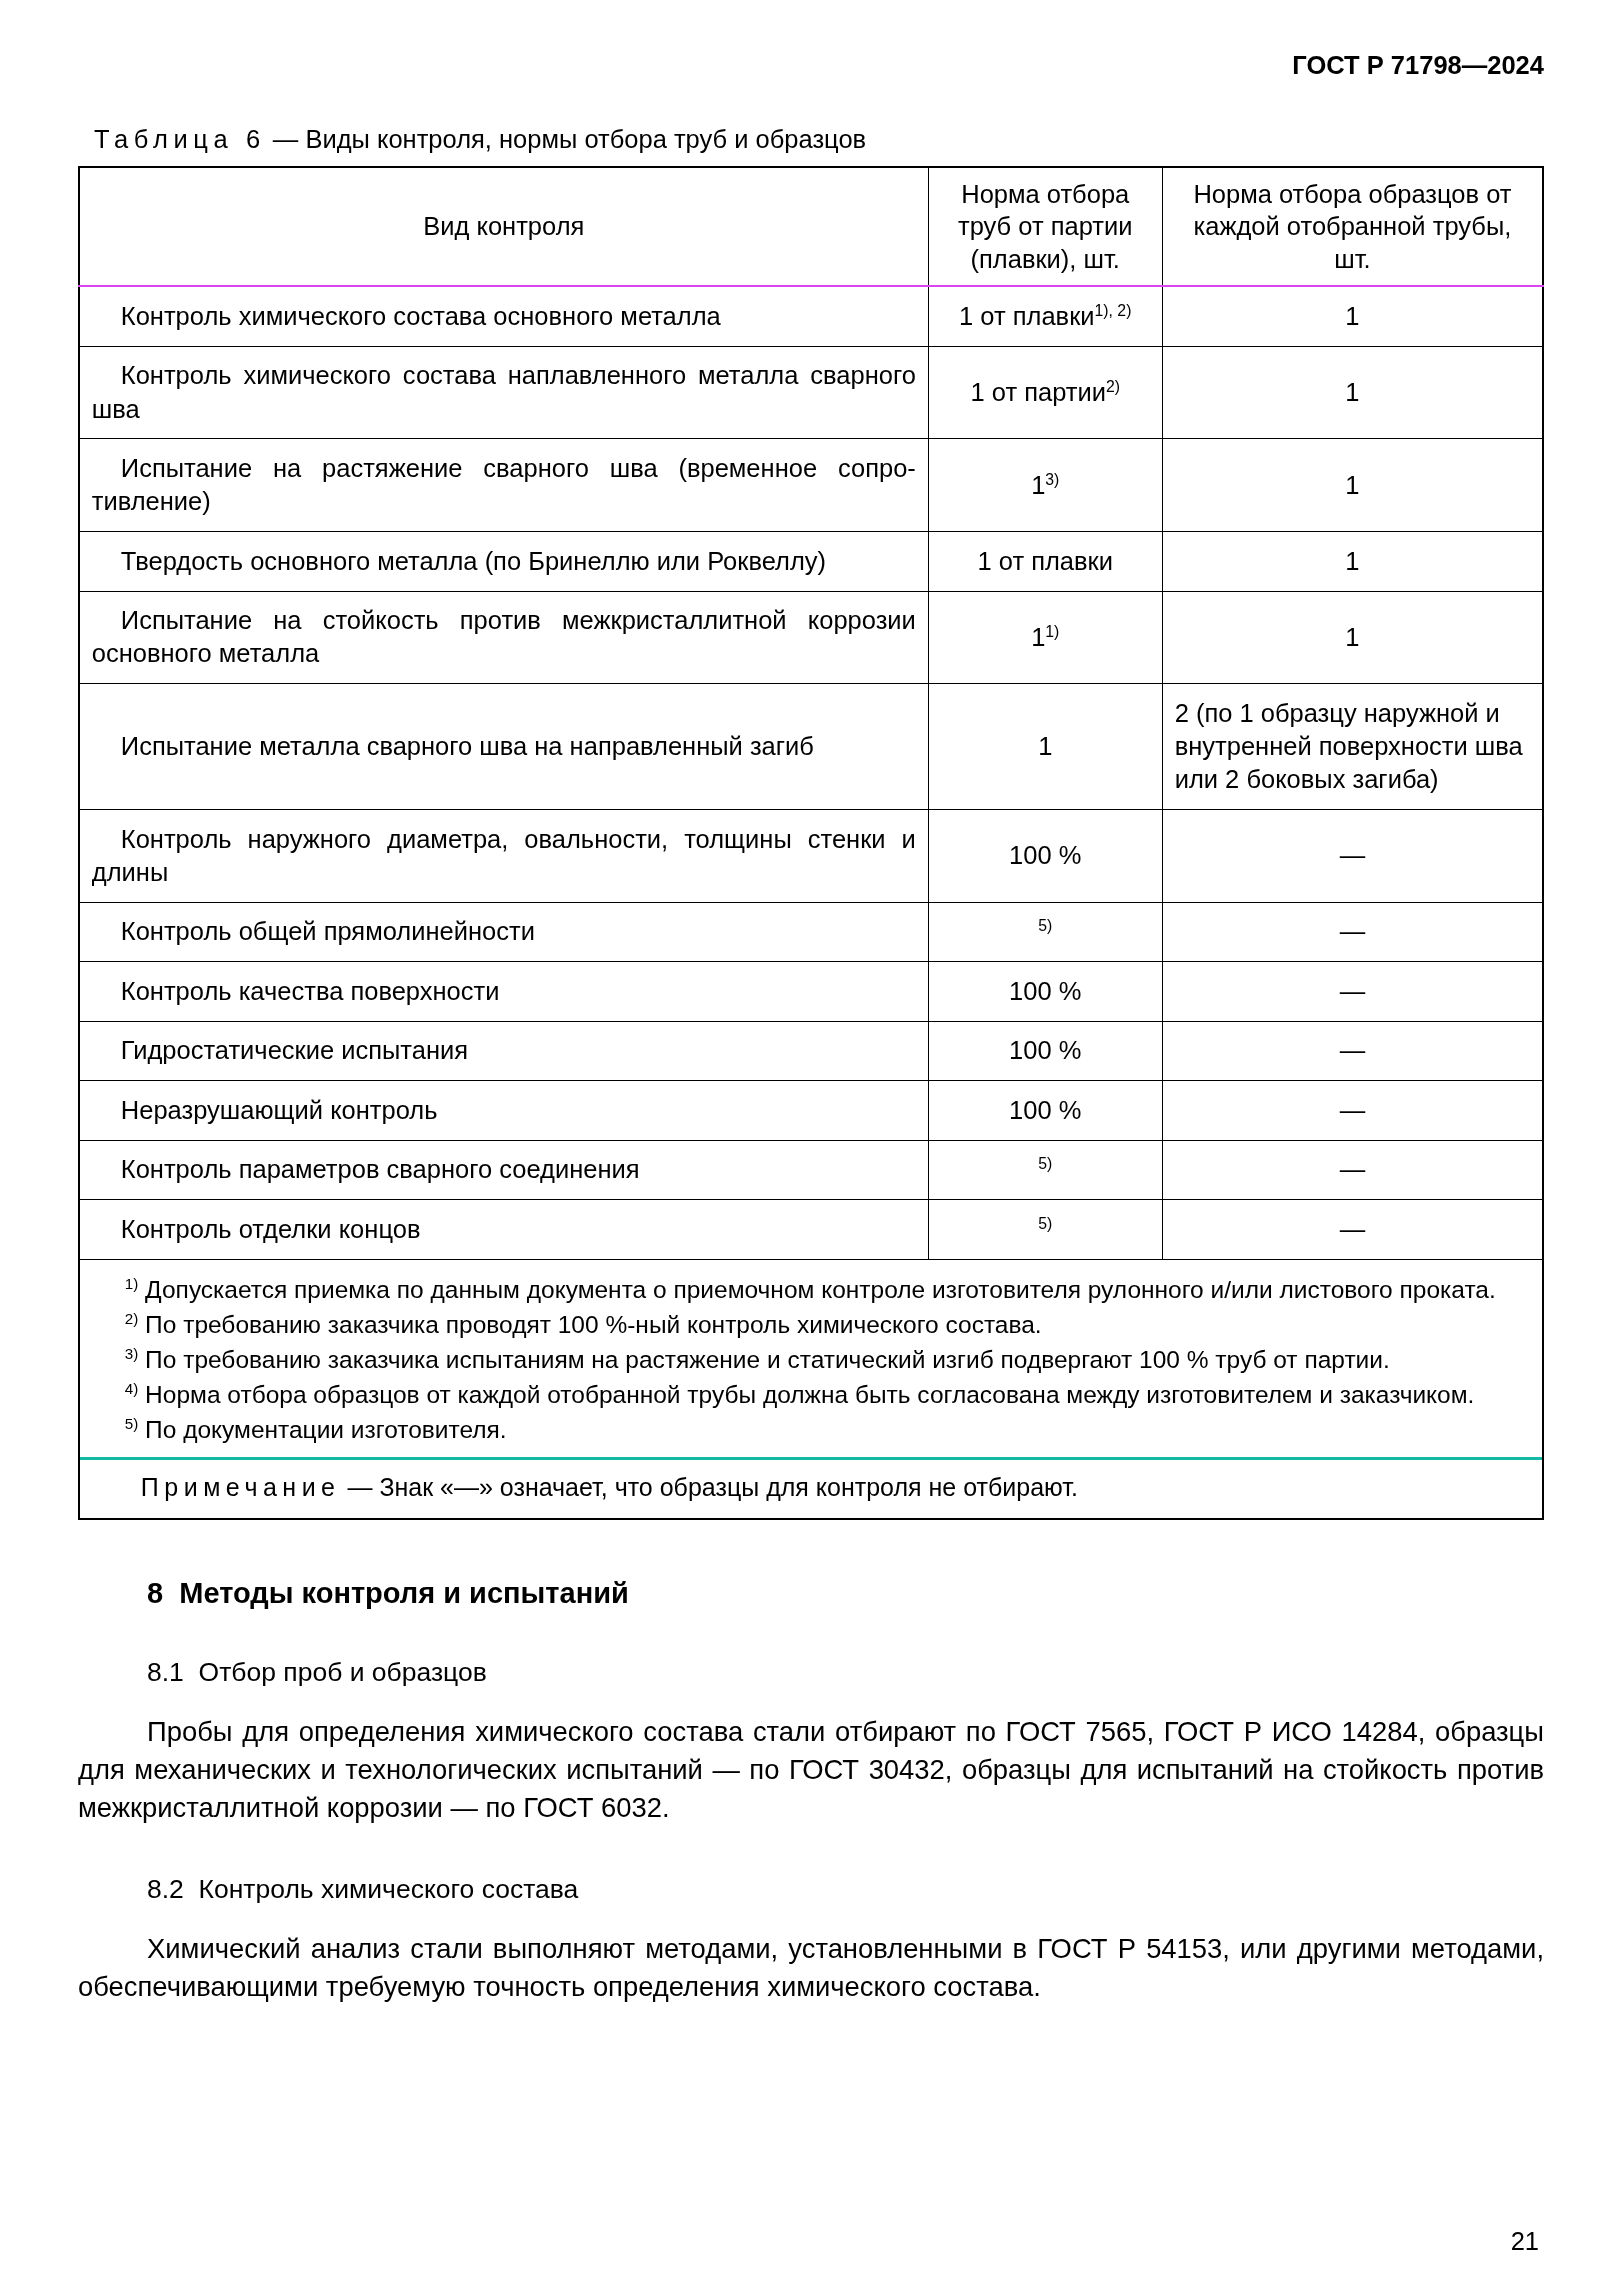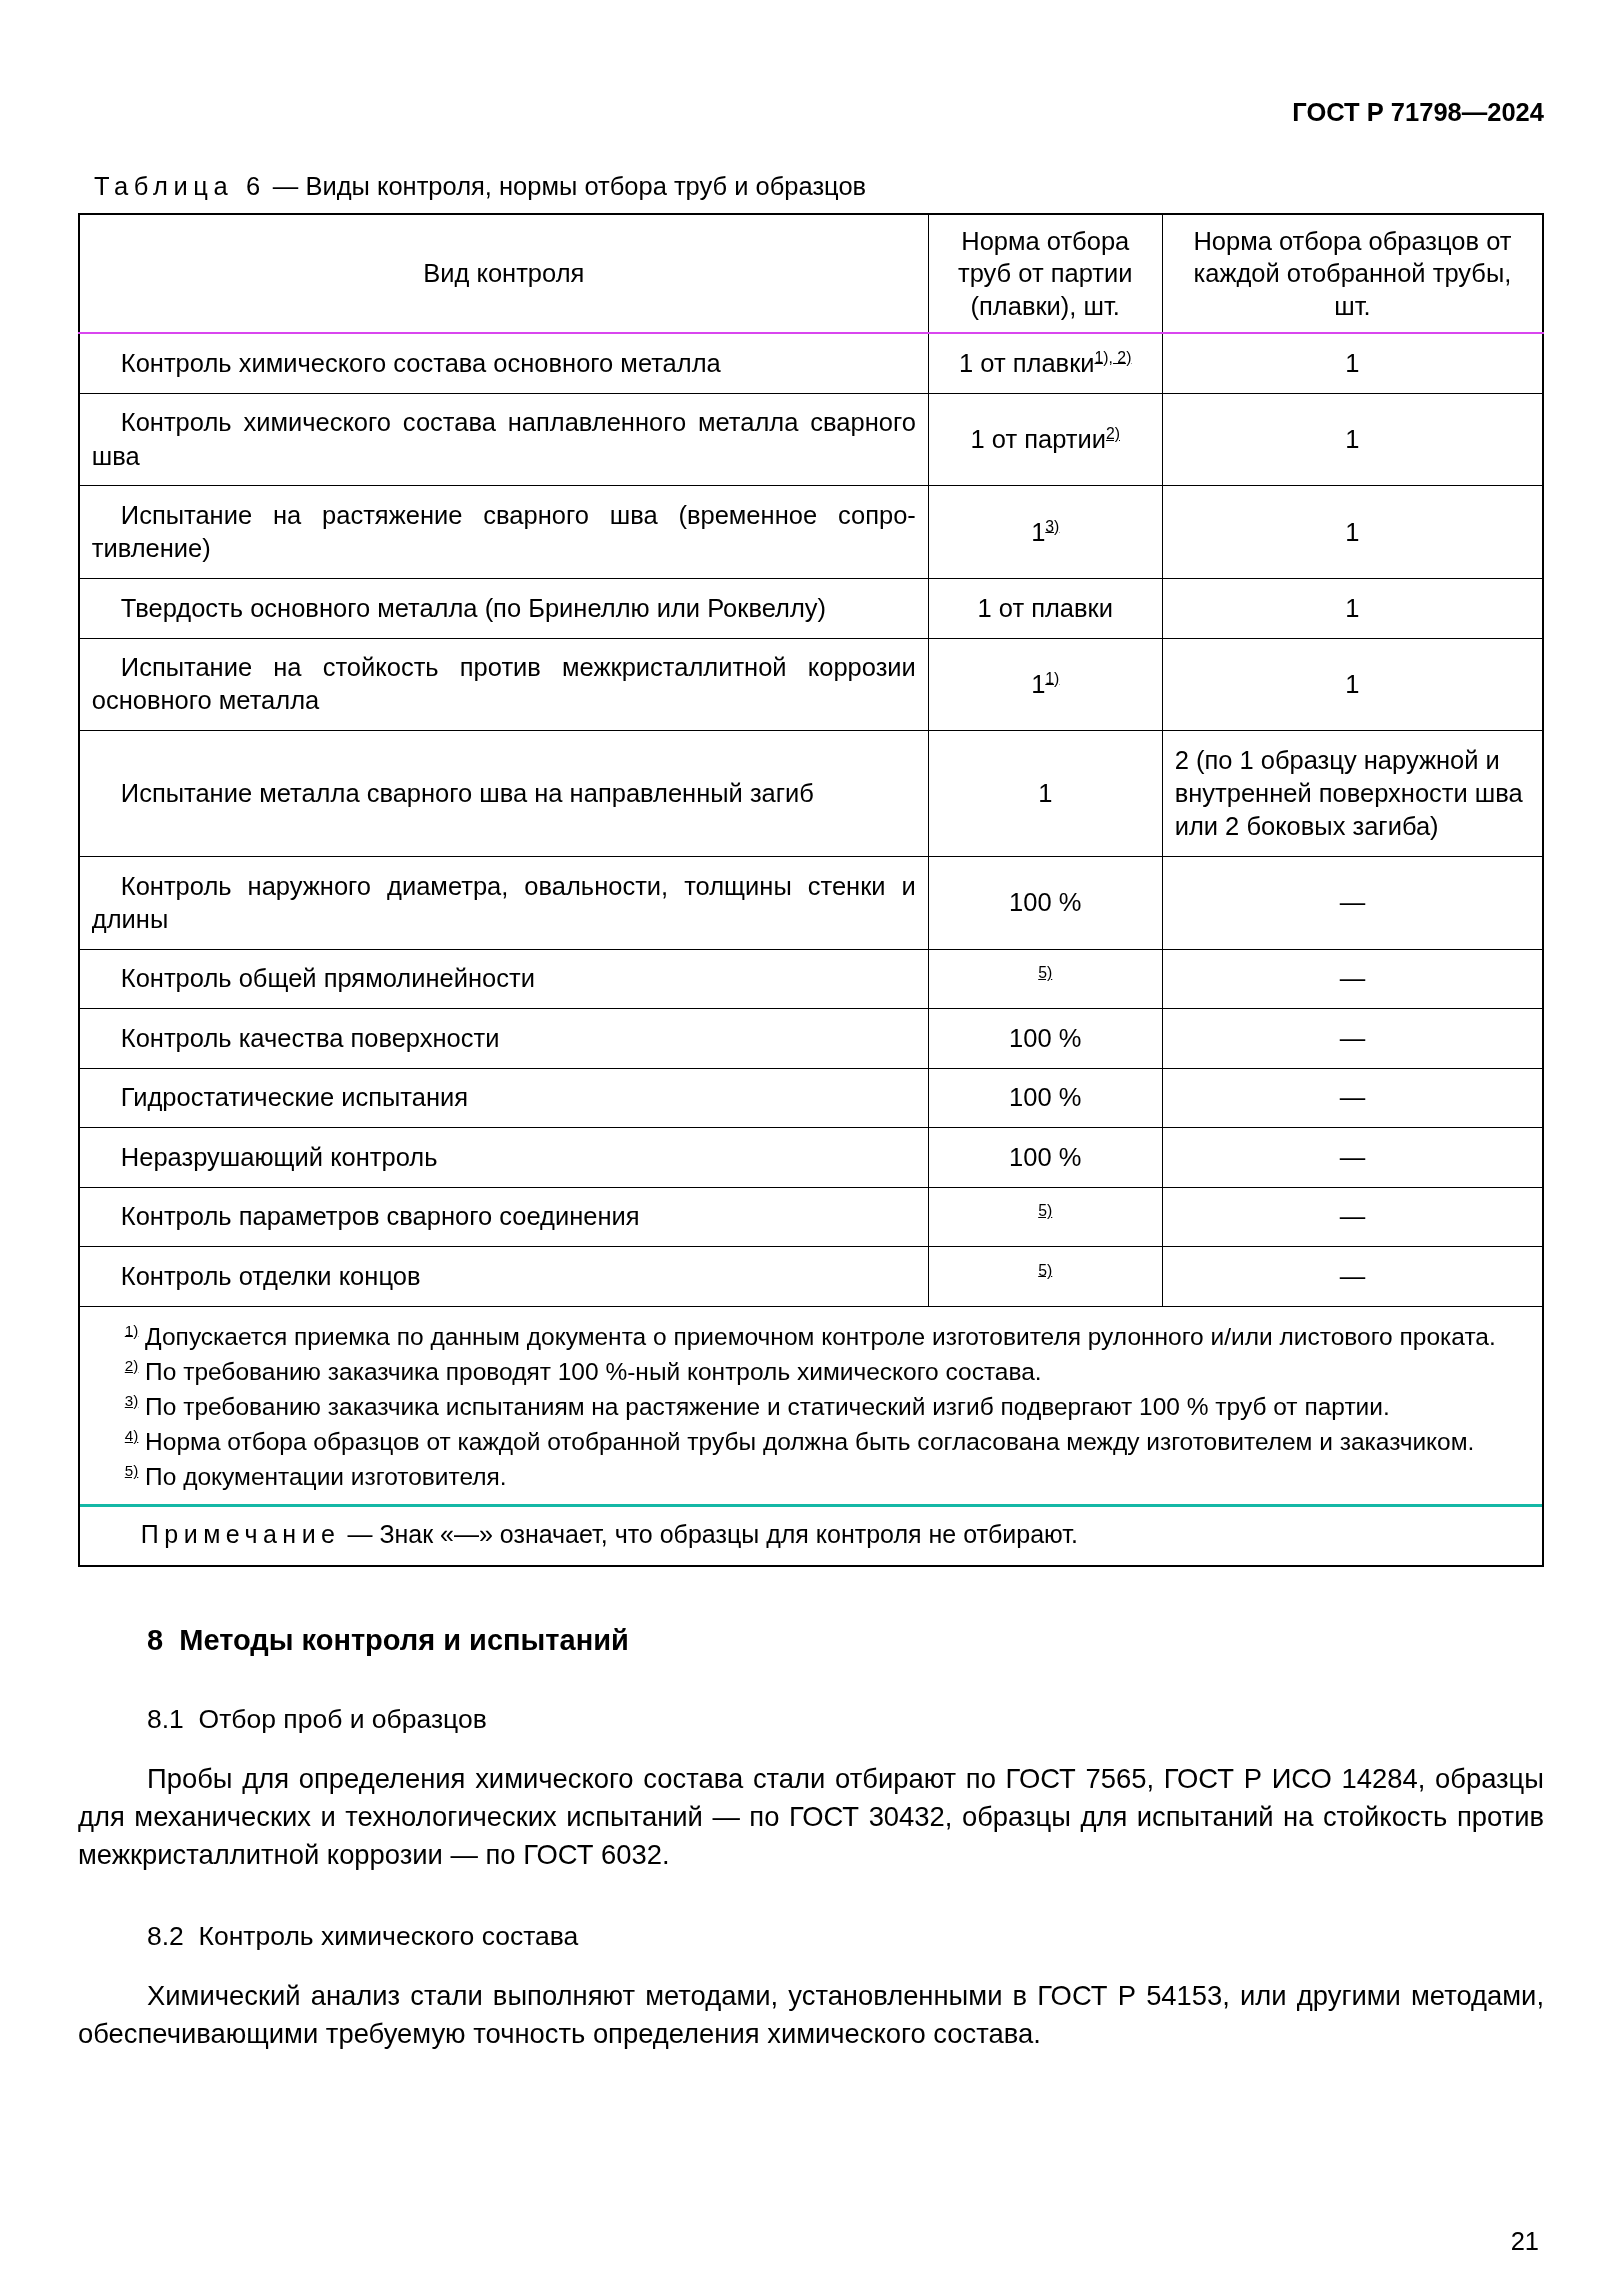--- a/index.html
+++ b/index.html
@@ -5,21 +5,21 @@
   * { margin: 0; padding: 0; box-sizing: border-box; }
   html, body { background: #e8e8e8; }
   body { font-family: "Liberation Sans", sans-serif; color: #000; }
 
   .page {
     position: relative;
     width: 1621px;
     height: 2293px;
     margin: 0 auto;
     background: #ffffff;
-    padding: 98px 77px 0 78px;
+    padding: 51px 77px 0 78px;
     overflow: hidden;
   }
 
   .doc-header {
     text-align: right;
     font-weight: bold;
     font-size: 25.5px;
     margin-bottom: 45px;
   }
 
@@ -48,21 +48,21 @@
     padding: 9.8px 13.7px;
     line-height: 1.28;
   }
   table.gost tbody td {
     vertical-align: middle;
     padding: 12.7px 11.8px;
     line-height: 1.3;
   }
   table.gost tbody td.c1 { text-align: justify; text-indent: 29px; }
   table.gost tbody td.c2, table.gost tbody td.c3 { text-align: center; text-indent: 0; }
-  sup { font-size: 0.62em; vertical-align: super; line-height: 0; text-decoration: underline; }
+  sup { font-size: 0.62em; vertical-align: super; line-height: 0; }
 
   table.gost tfoot td { padding: 0; border-top: 1px solid #000; }
   .footnotes { padding: 13.7px 11.8px 7.8px 11.8px; }
   .footnote {
     font-size: 24.5px;
     line-height: 1.32;
     text-align: justify;
     text-indent: 33px;
     margin-bottom: 2.9px;
   }

